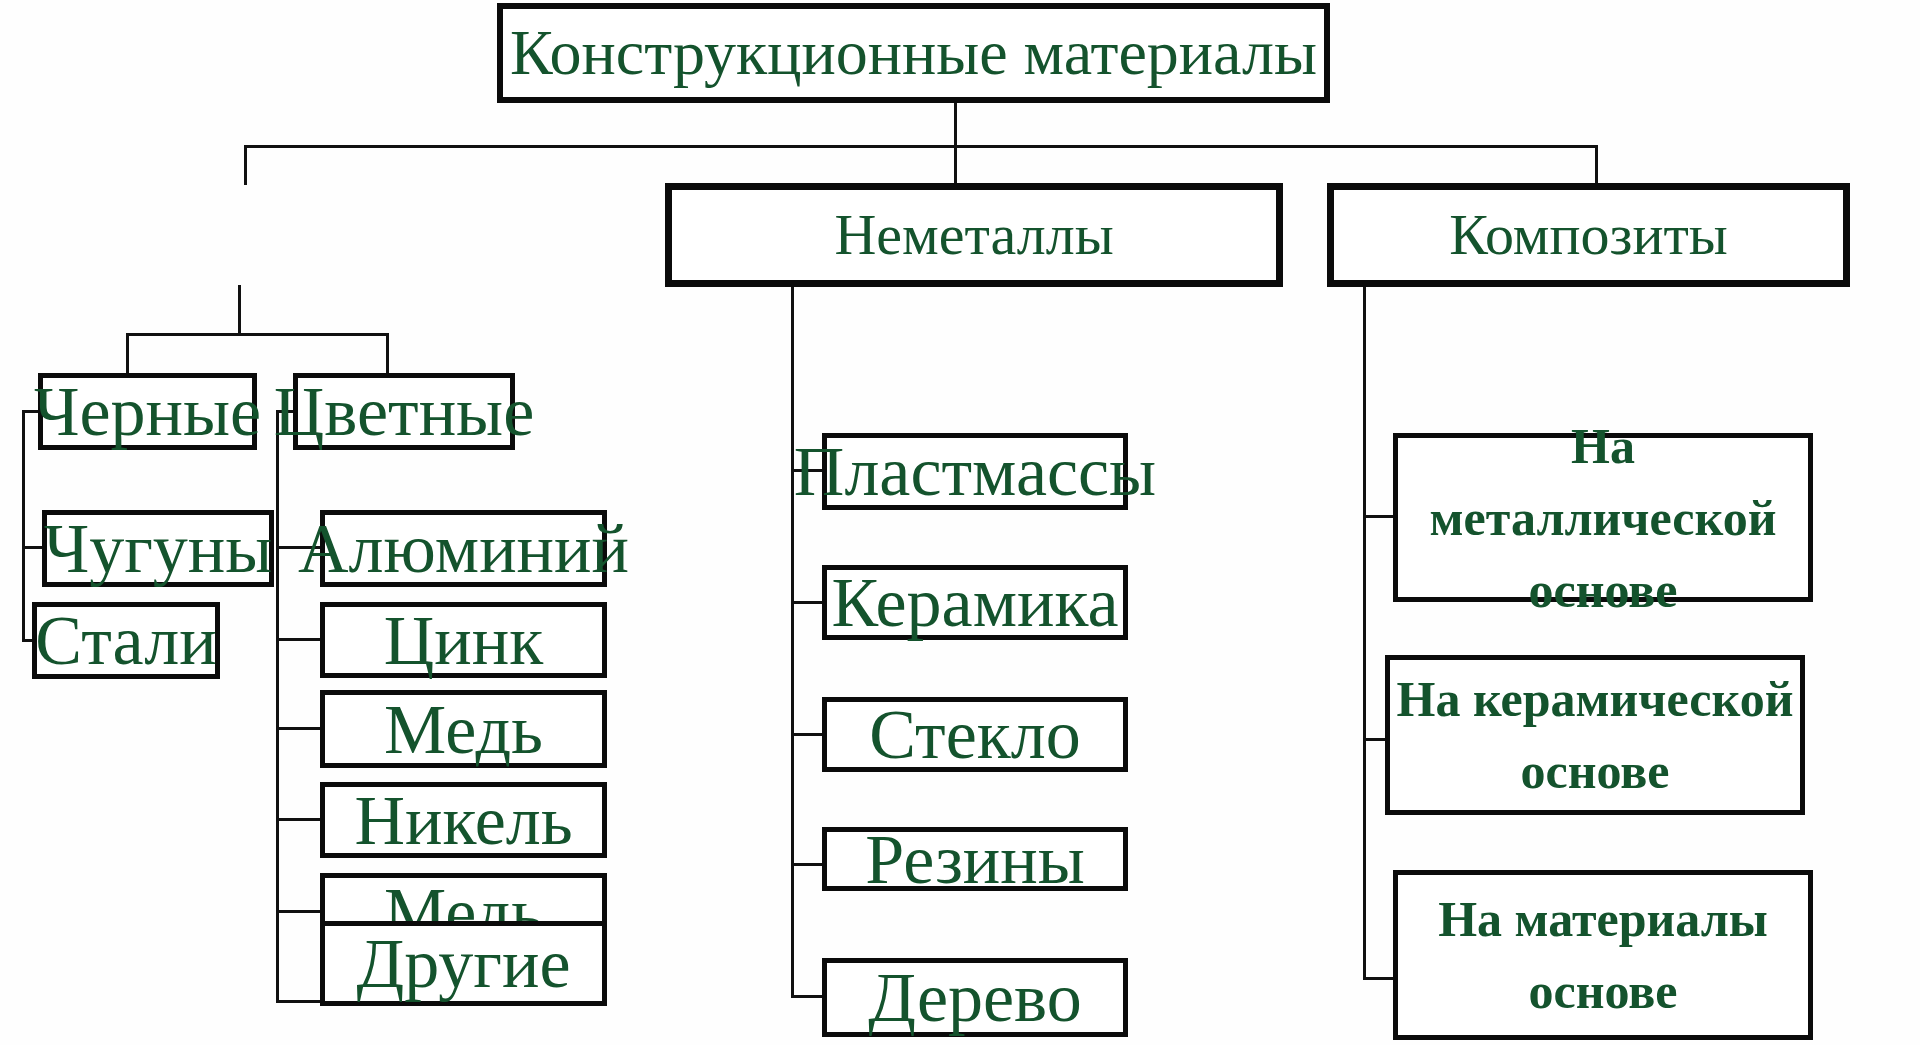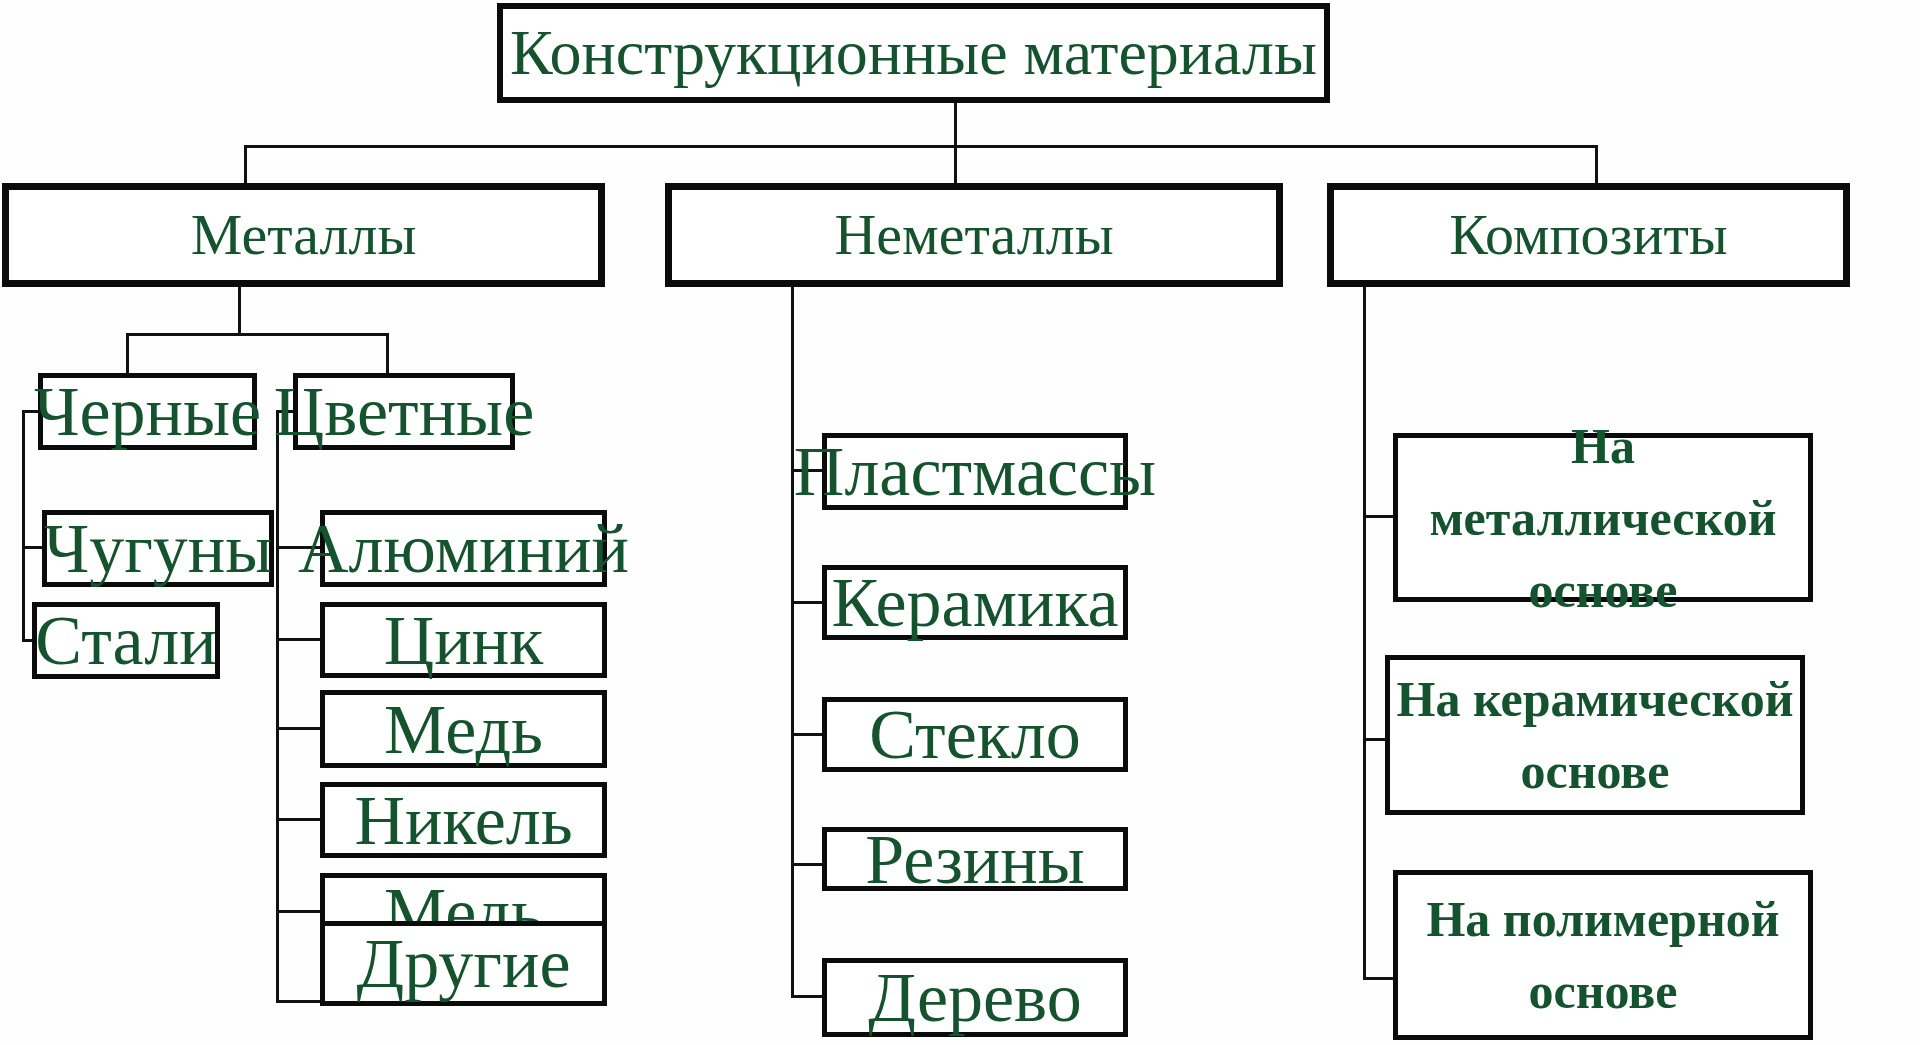--- a/index.html
+++ b/index.html
@@ -67,21 +67,20 @@
   <div class="line h" style="left:791px;top:863px;width:33px"></div>
   <div class="line h" style="left:791px;top:995px;width:33px"></div>
 
   <div class="line v" style="left:1363px;top:287px;height:693px"></div>
   <div class="line h" style="left:1363px;top:515px;width:32px"></div>
   <div class="line h" style="left:1363px;top:738px;width:32px"></div>
   <div class="line h" style="left:1363px;top:977px;width:32px"></div>
 
   <div class="box lvl0" style="left:497px;top:3px;width:833px;height:100px">Конструкционные материалы</div>
 
-  <div class="box lvl1" style="left:2px;top:183px;width:603px;height:104px">Металлы</div>
   <div class="box lvl1" style="left:665px;top:183px;width:618px;height:104px">Неметаллы</div>
   <div class="box lvl1" style="left:1327px;top:183px;width:523px;height:104px">Композиты</div>
 
   <div class="box small" style="left:38px;top:373px;width:219px;height:77px">Черные</div>
   <div class="box small" style="left:293px;top:373px;width:222px;height:77px">Цветные</div>
 
   <div class="box small" style="left:42px;top:510px;width:232px;height:77px">Чугуны</div>
   <div class="box small" style="left:32px;top:602px;width:188px;height:77px">Стали</div>
 
   <div class="box small" style="left:320px;top:510px;width:287px;height:77px">Алюминий</div>
@@ -94,16 +93,16 @@
   <div class="box small" style="left:822px;top:433px;width:306px;height:77px">Пластмассы</div>
   <div class="box small" style="left:822px;top:565px;width:306px;height:75px">Керамика</div>
   <div class="box small" style="left:822px;top:697px;width:306px;height:75px">Стекло</div>
   <div class="box small" style="left:822px;top:827px;width:306px;height:64px">Резины</div>
   <div class="box small" style="left:822px;top:958px;width:306px;height:79px">Дерево</div>
 
   <div class="box comp" style="left:1393px;top:433px;width:420px;height:169px">На металлической
 основе</div>
   <div class="box comp" style="left:1385px;top:655px;width:420px;height:160px">На керамической
 основе</div>
-  <div class="box comp" style="left:1393px;top:870px;width:420px;height:170px">На полимерной
+  <div class="box comp" style="left:1393px;top:870px;width:420px;height:170px">На материалы
 основе</div>
 
 </div>
 
 </body></html>

